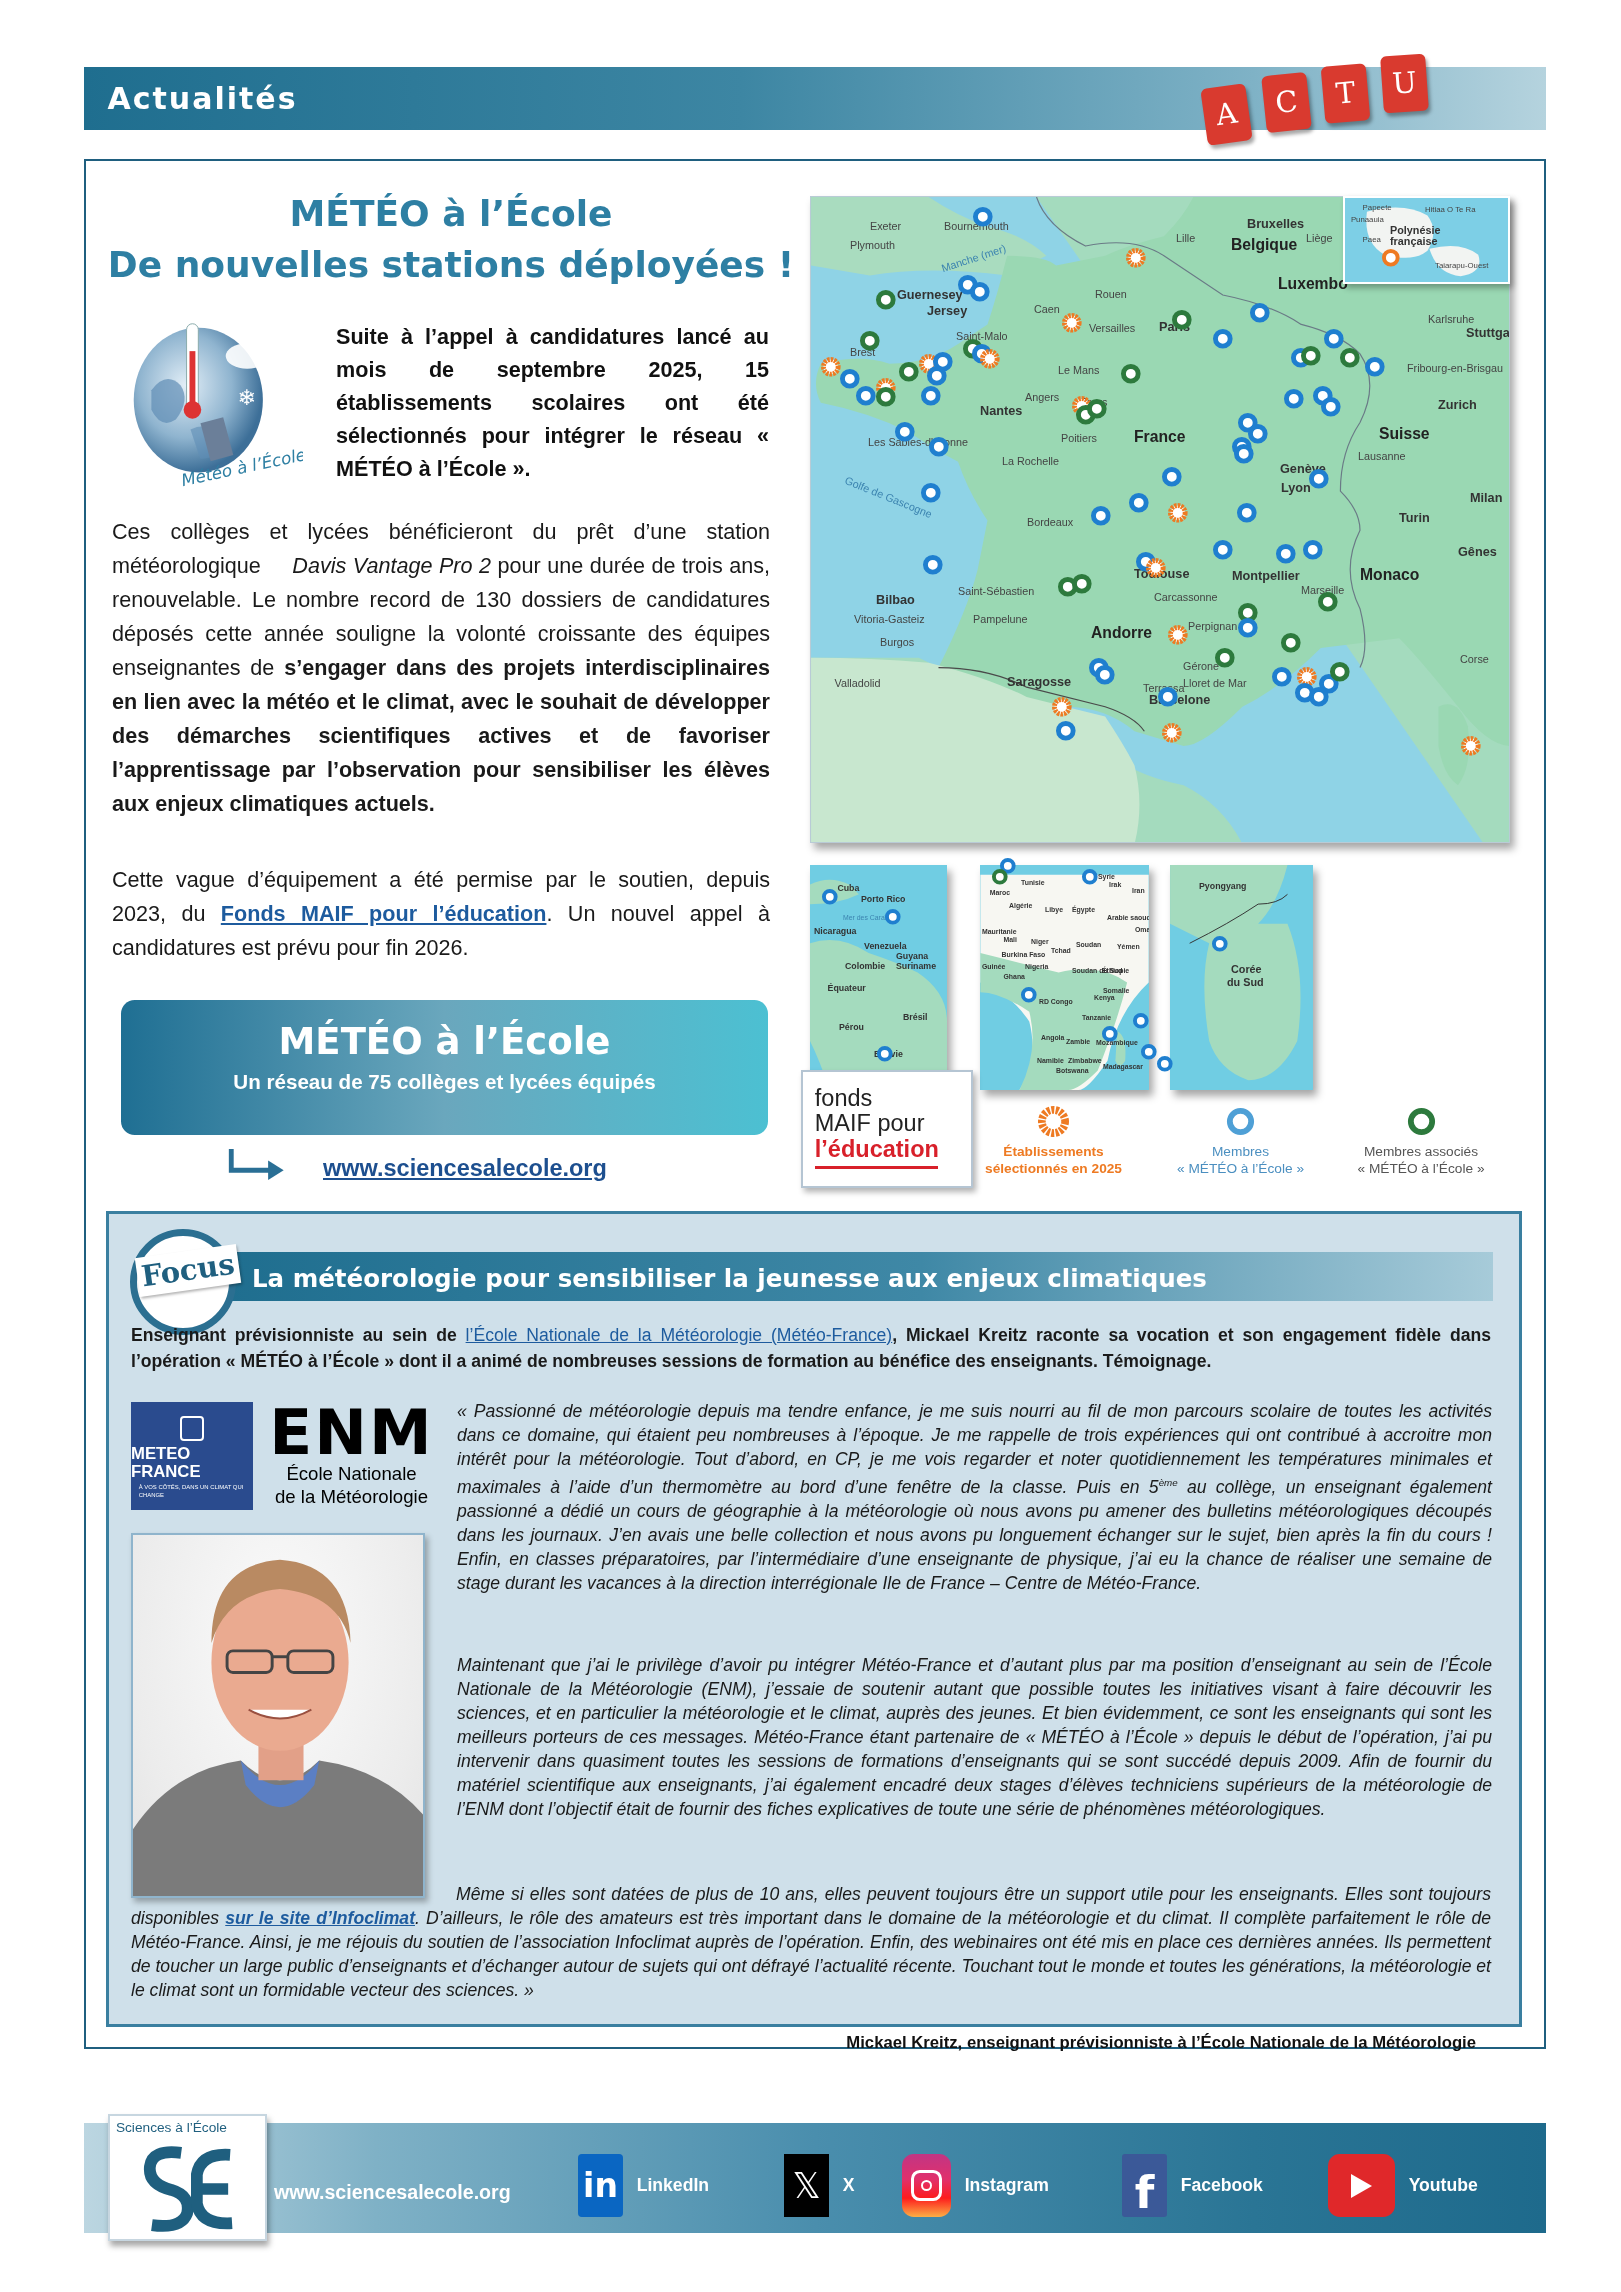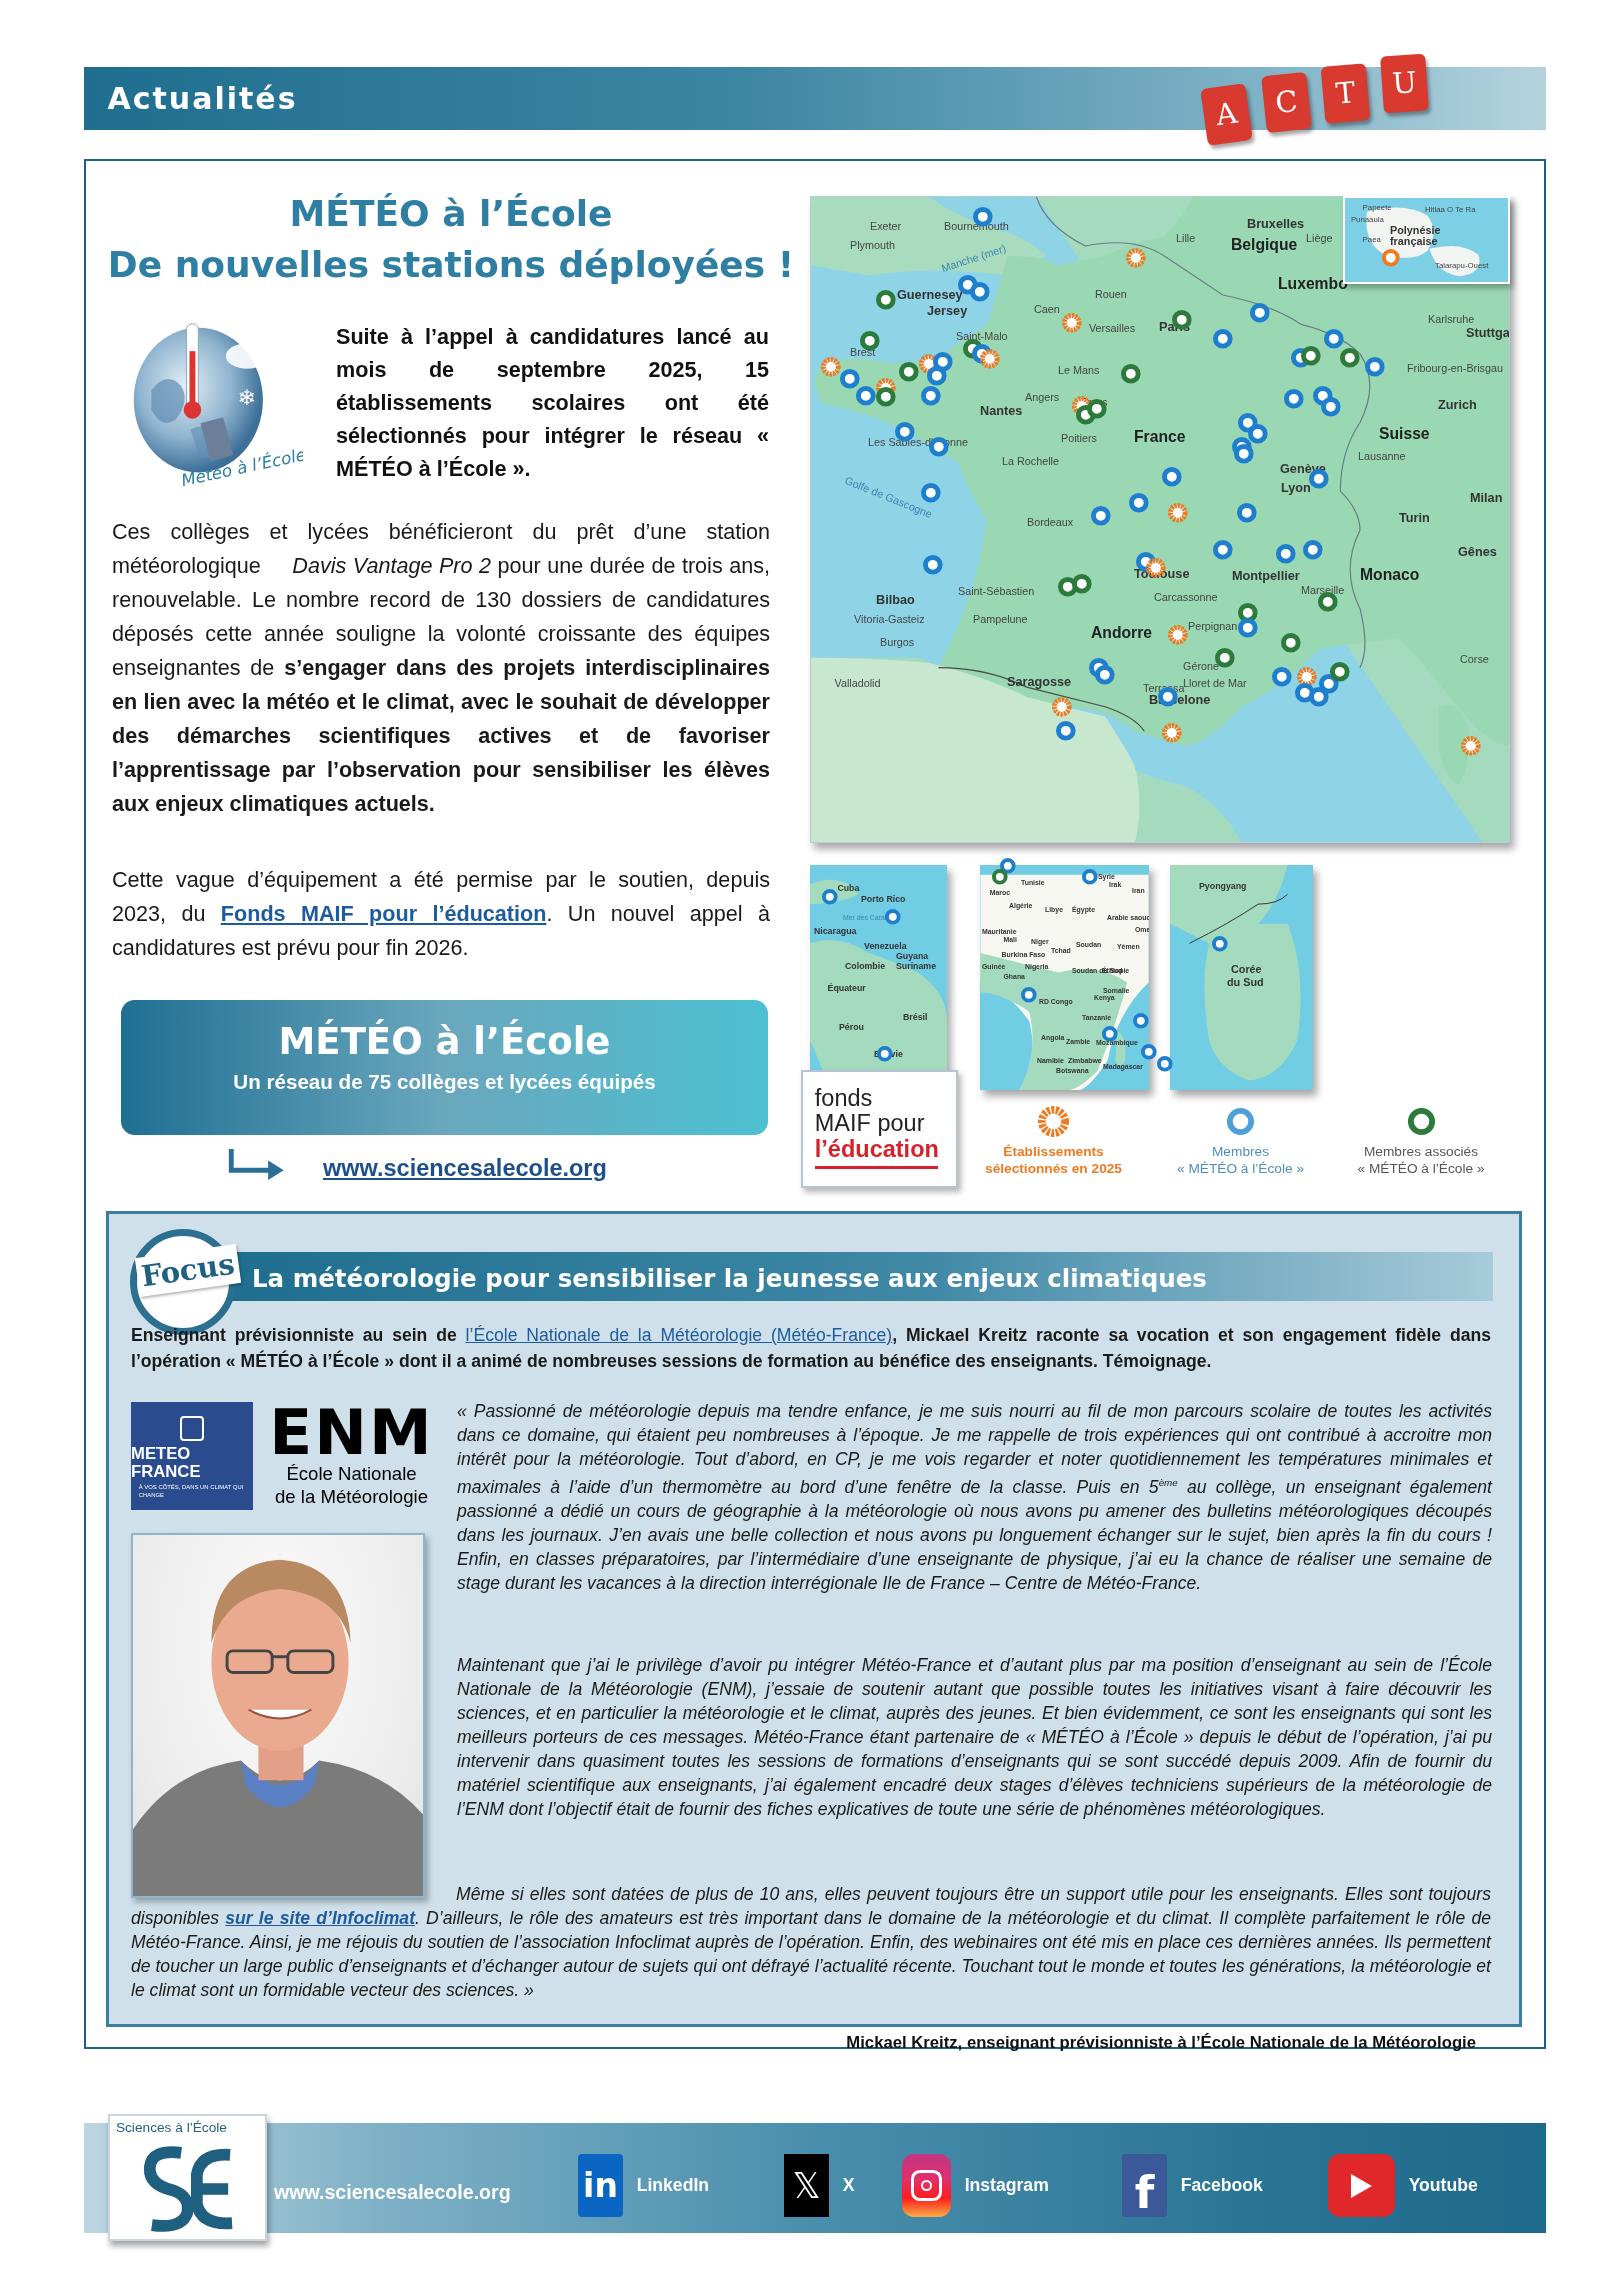--- a/index.html
+++ b/index.html
@@ -80,21 +80,21 @@
     box-shadow: 3.9px 5.9px 7.8px rgba(0,0,0,0.35); overflow: hidden;
   }
   .map-label {
     position: absolute; font-size: 10.8px; color: #333; font-weight: bold; white-space: nowrap;
   }
   .map-label.big { font-size: 15.7px; color: #222; }
   .map-label.mid { font-size: 12.7px; }
   .map-label.light { font-weight: normal; color: #444; }
 
   .maif-box {
-    position: absolute; left: 801px; top: 1070px; width: 157px; height: 118px; background: #fff;
+    position: absolute; left: 801px; top: 1070px; width: 172px; height: 118px; background: #fff;
     border: 2px solid #b5c5d3; box-shadow: 2.9px 3.9px 5.9px rgba(0,0,0,0.3); padding: 13.7px 0 0 11.8px;
   }
   .maif-line1, .maif-line2 { font-size: 23.5px; color: #222; line-height: 25.5px; }
   .maif-line3 { font-size: 23.5px; color: #d8202a; font-weight: bold; line-height: 25.5px; }
   .maif-bar { width: 123px; height: 2.9px; background: #d8202a; margin-top: 3.9px; }
 
   .legend-item { position: absolute; top: 1106px; text-align: center; font-size: 13.7px; line-height: 17.6px; }
   .legend-icon { display: block; margin: 0 auto 5.9px; }
 
   

